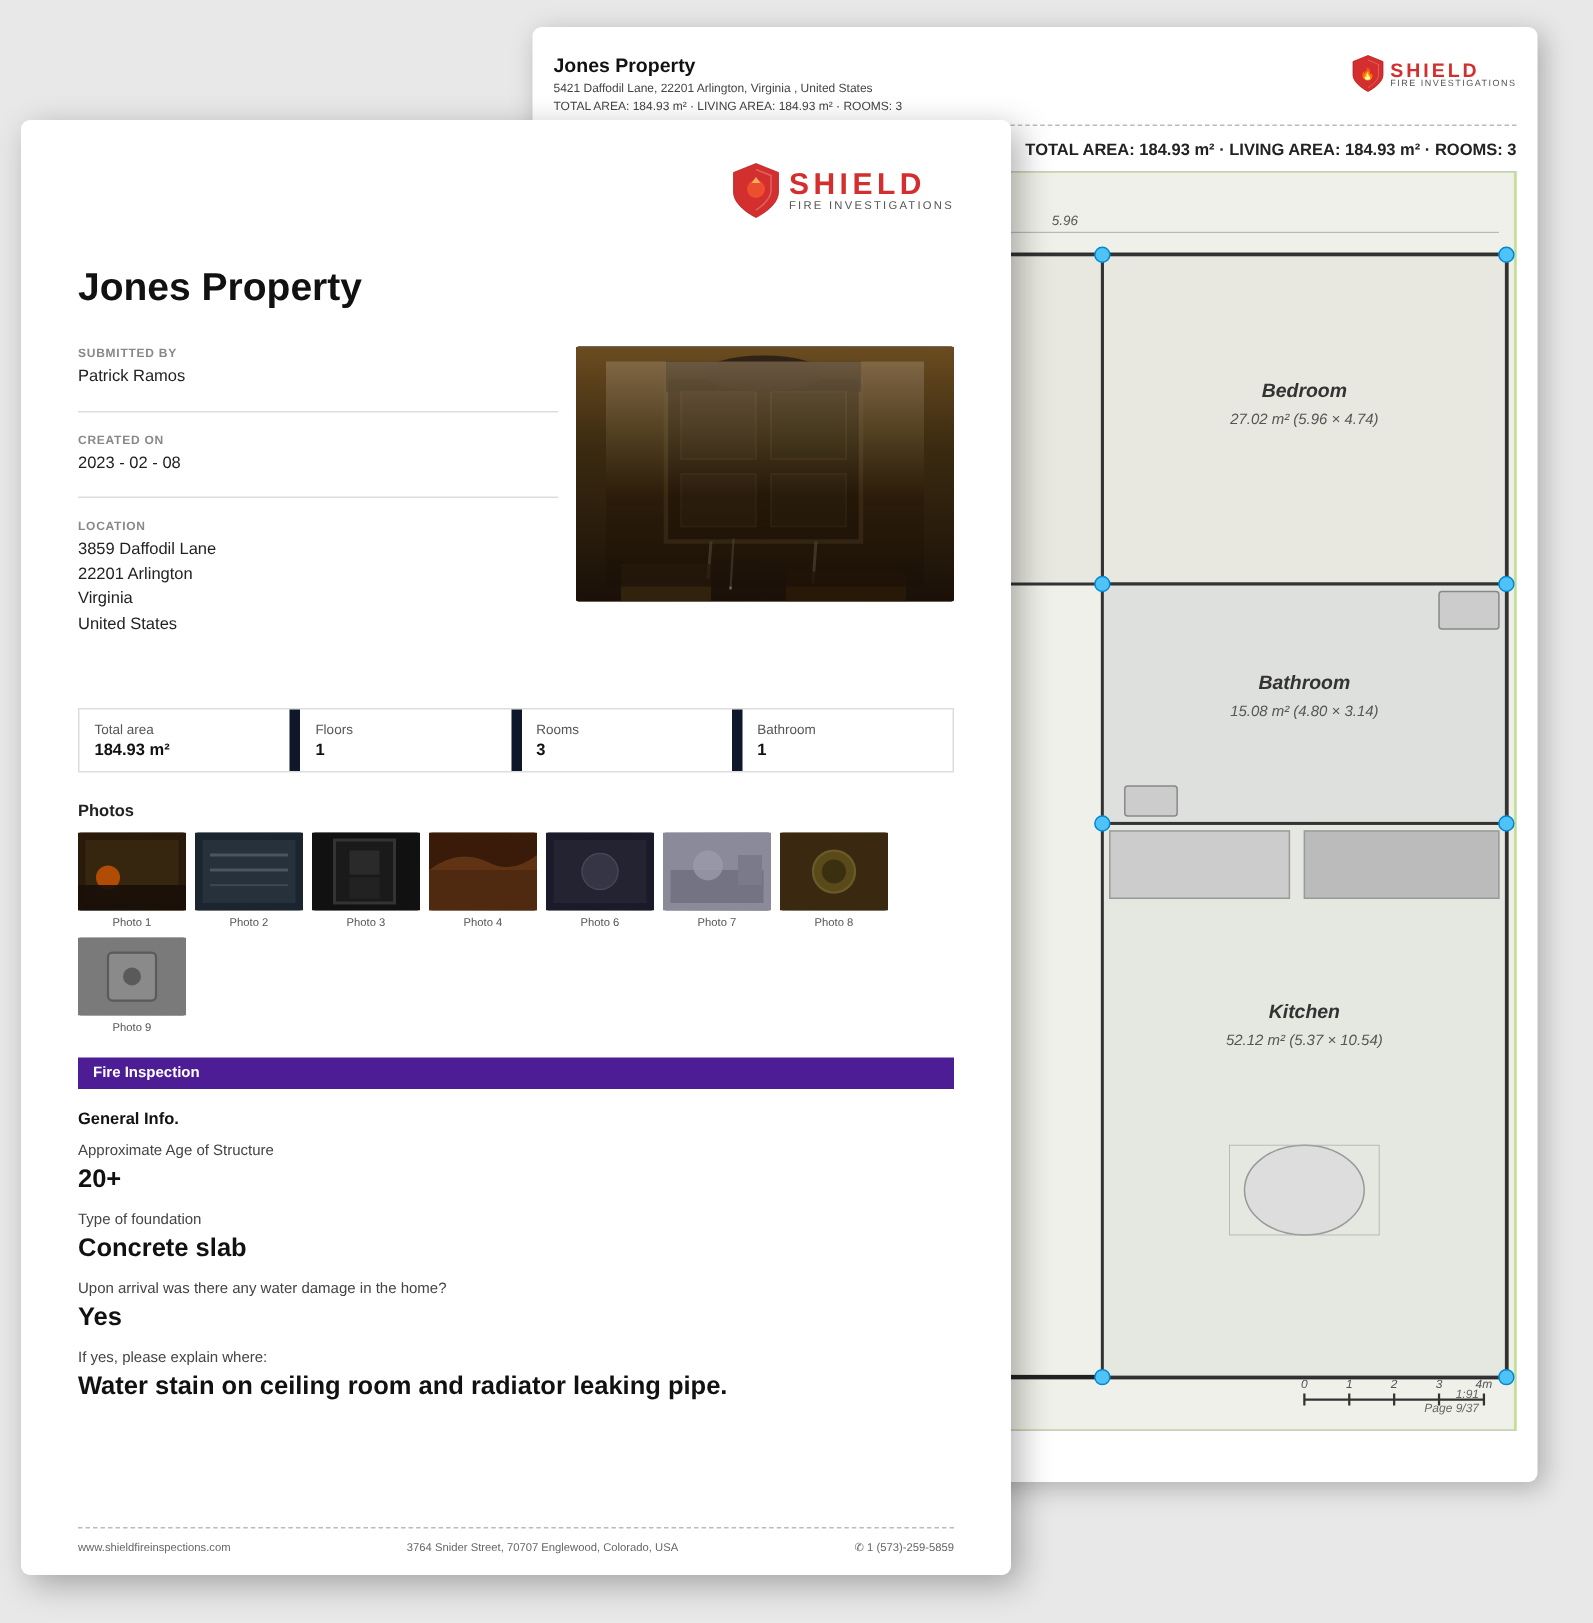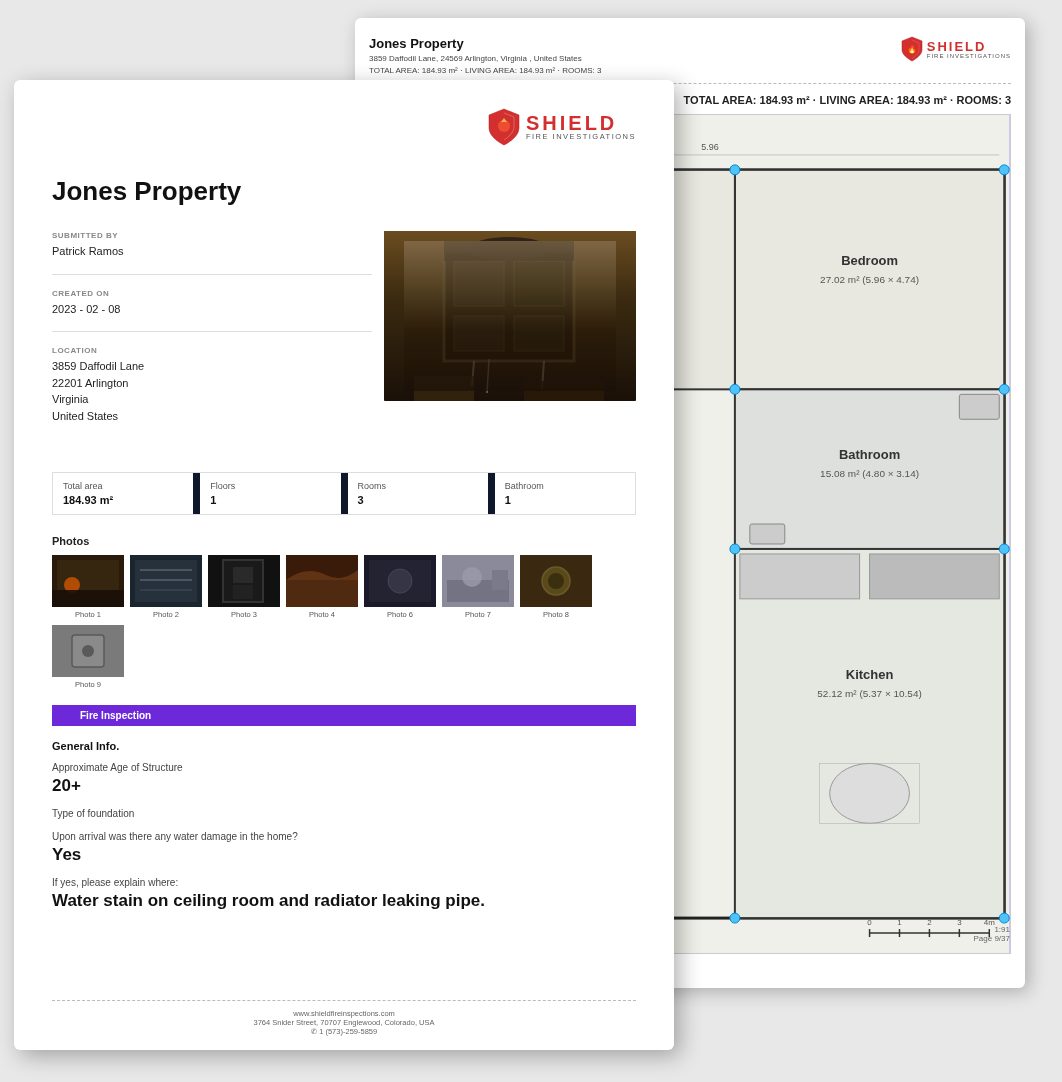--- a/index.html
+++ b/index.html
@@ -106,24 +106,25 @@
 
     .floor-stats {
       font-size: 8px;
       color: #444;
       margin-left: auto;
     }
 
     .floor-plan-img {
       width: 100%;
       height: 840px;
-      background: #c4b5fd;
+      background: #bef264;
       border: 1px solid #ccc;
       position: relative;
       overflow: hidden;
+      font-style: italic;
     }
 
     
     .floor-plan-svg {
       width: 100%;
       height: 100%;
     }
 
     
     .doc-front {
@@ -284,25 +285,25 @@
       border-radius: 2px;
       margin-bottom: 3px;
     }
 
     .photo-caption {
       font-size: 7.5px;
       color: #555;
     }
 
     .fire-inspection-header {
-      background: #6d28d9;
+      background: #4c1d95;
       color: #fff;
       font-size: 10px;
       font-weight: bold;
-      padding: 5px 28px;
+      padding: 5px 10px;
       margin-bottom: 14px;
     }
 
     .inspection-section-title {
       font-size: 11px;
       font-weight: bold;
       color: #111;
       margin-bottom: 10px;
     }
 
@@ -325,21 +326,20 @@
     .report-footer {
       position: absolute;
       bottom: 14px;
       left: 38px;
       right: 38px;
       border-top: 1px dashed #bbb;
       padding-top: 8px;
       display: flex;
       justify-content: space-between;
       align-items: center;
-      flex-direction: column;
     }
 
     .footer-text {
       font-size: 7.5px;
       color: #666;
     }
 
     
     .fire-photo {
       width: 100%;
@@ -366,37 +366,37 @@
     .p4 { background: linear-gradient(135deg, #4a3020, #6a4a30, #3a2010); }
     .p5 { background: linear-gradient(135deg, #3a3020, #5a4a30, #2a2010); }
     .p6 { background: linear-gradient(135deg, #2a2a3a, #3a3a4a, #1a1a2a); }
     .p7 { background: linear-gradient(135deg, #8a8a9a, #5a5a6a, #3a3a4a); }
     .p8 { background: linear-gradient(135deg, #5a4a1a, #3a3010, #2a2008); }
     .p9 { background: linear-gradient(135deg, #8a8a8a, #6a6a6a, #4a4a4a); }
 
     .page-footer-info {
       position: absolute;
       bottom: 10px;
-      right: 0;
+      right: 24px;
       font-size: 8px;
       color: #666;
       text-align: right;
       margin-top: 40px;
     }
   </style>
 </head>
 <body>
 
 <div class="scene">
 
   <div class="doc-back">
     <div class="doc-back-header">
       <div>
         <div class="doc-back-title">Jones Property</div>
-        <div class="doc-back-meta">3859 Daffodil Lane, 24569 Arlington, Virginia , United States</div>
+        <div class="doc-back-meta">5421 Daffodil Lane, 22201 Arlington, Virginia , United States</div>
         <div class="doc-back-meta">TOTAL AREA: 184.93 m² · LIVING AREA: 184.93 m² · ROOMS: 3</div>
       </div>
       <div class="shield-logo-small">
         <svg class="shield-icon-sm" viewBox="0 0 22 26">
           <path d="M11 1 L21 5 L21 14 C21 20 11 25 11 25 C11 25 1 20 1 14 L1 5 Z" fill="#d32f2f" stroke="#b71c1c" stroke-width="0.5"></path>
           <path d="M11 4 L18 7 L18 14 C18 18.5 11 22.5 11 22.5" fill="none" stroke="rgba(255,255,255,0.3)" stroke-width="0.5"></path>
           <text x="11" y="16" text-anchor="middle" fill="white" font-size="8" font-weight="bold">🔥</text>
         </svg>
         <div class="shield-logo-text-sm">
           <span class="s1">SHIELD</span>
@@ -680,20 +680,21 @@
 
     <div class="inspection-section-title">General Info.</div>
 
     <div class="inspection-field">
       <div class="inspection-field-label">Approximate Age of Structure</div>
       <div class="inspection-field-value">20+</div>
     </div>
 
     <div class="inspection-field">
       <div class="inspection-field-label">Type of foundation</div>
+      <div class="inspection-field-value">Concrete slab</div>
     </div>
 
     <div class="inspection-field">
       <div class="inspection-field-label">Upon arrival was there any water damage in the home?</div>
       <div class="inspection-field-value">Yes</div>
     </div>
 
     <div class="inspection-field">
       <div class="inspection-field-label">If yes, please explain where:</div>
       <div class="inspection-field-value">Water stain on ceiling room and radiator leaking pipe.</div>

